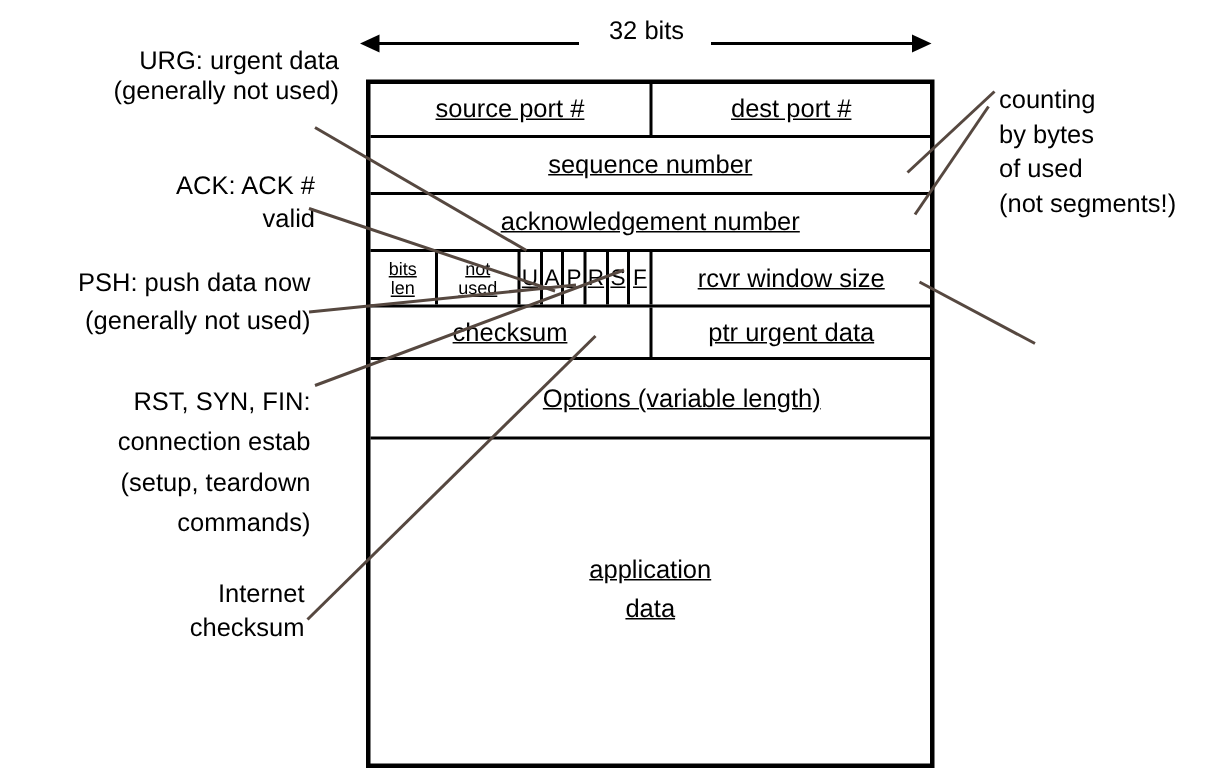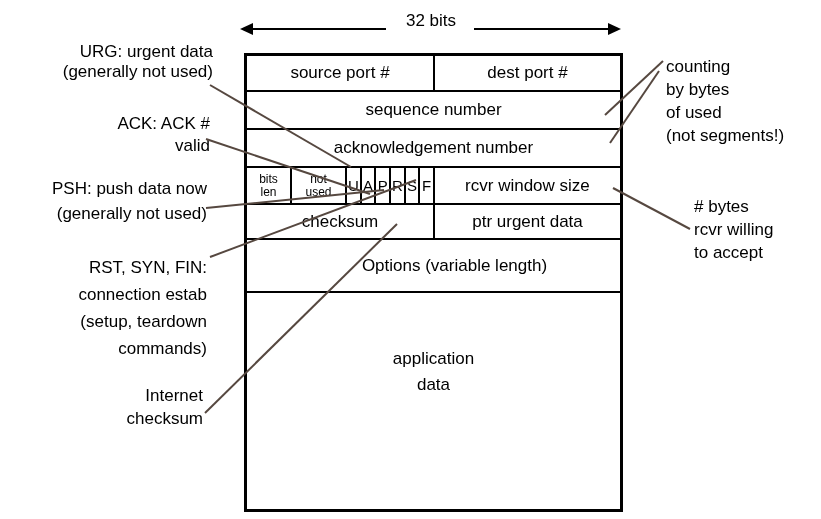--- a/index.html
+++ b/index.html
@@ -20,43 +20,44 @@
     border:3px solid #000; box-sizing:border-box;
     background:#fff;
     display:flex; flex-direction:column;
   }
   .trow { display:flex; box-sizing:border-box; border-bottom:2px solid #000; width:100%; }
   .trow.last { border-bottom:none; flex:1; }
   .tcell {
     display:flex; align-items:center; justify-content:center;
     box-sizing:border-box; font-size:17px; text-align:center;
     overflow:hidden;
+    text-decoration:underline;
   }
   .br { border-right:2px solid #000; }
   .r1 { height:36px; }
   .r2 { height:38px; }
   .r3 { height:38px; }
   .r4 { height:37px; }
   .r5 { height:35px; }
   .r6 { height:53px;padding-left:42px; }
   .half-l { width:188px; }
   .half-r { flex:1; }
   .full { flex:1; }
   .smallcell { font-size:12px; line-height:13px; flex-direction:column; }
   .headlen { width:45px; }
   .notused { width:55px; }
   .flagcell { width:14.66px; font-size:15px; padding:0; }
   .window { flex:1; }
-  .appdata { flex-direction:column; justify-content:flex-start; padding-top:53px; line-height:26px; }
+  .appdata { flex-direction:column; justify-content:flex-start; padding-top:74px; line-height:26px; }
 
   
   .ann { position:absolute; font-size:17px; }
   .ann.right { text-align:right; left:0; }
   .ann.left  { text-align:left; }
-  #ann-urg  { top:42px;  width:213px; line-height:20px; }
+  #ann-urg  { top:31px;  width:213px; line-height:20px;margin-left:13px; }
   #ann-ack  { top:113px; width:210px; line-height:22px; }
   #ann-psh  { top:176px; width:207px; line-height:25px; }
   #ann-rst  { top:254px; width:207px; line-height:27px; }
   #ann-inet { top:384px; width:203px; line-height:23px; }
   #ann-counting { top:55px;  left:666px; line-height:23px; }
   #ann-bytes    { top:195px; left:694px; line-height:23px; }
 
   
   #bits-label {
     position:absolute; left:388px; top:11px; width:86px;
@@ -146,25 +147,20 @@
     <div>Internet</div>
     <div>checksum</div>
   </div>
 
   <div class="ann left" id="ann-counting">
     <div>counting</div>
     <div>by bytes</div>
     <div>of used</div>
     <div>(not segments!)</div>
   </div>
-  <div class="ann left" id="ann-bytes">
-    <div># bytes</div>
-    <div>rcvr willing</div>
-    <div>to accept</div>
-  </div>
 
   <svg id="overlay" width="821" height="519" viewBox="0 0 821 519">
 
     <g>
       <line x1="250" y1="29" x2="386" y2="29" stroke="#000" stroke-width="2"></line>
       <line x1="474" y1="29" x2="614" y2="29" stroke="#000" stroke-width="2"></line>
       <polygon points="240,29 253,23 253,35" fill="#000"></polygon>
       <polygon points="621,29 608,23 608,35" fill="#000"></polygon>
     </g>
 

